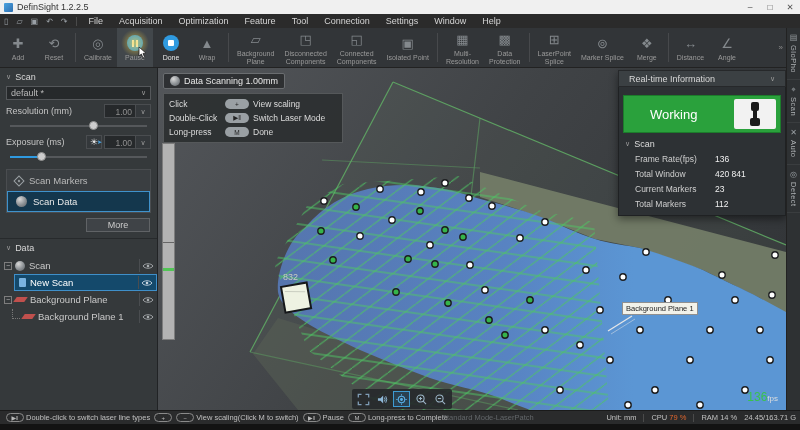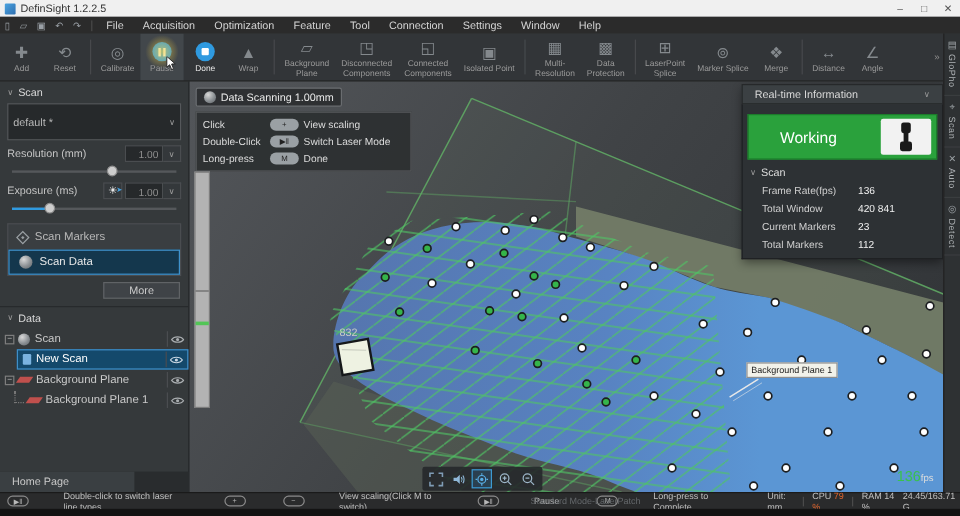--- a/index.html
+++ b/index.html
@@ -35,21 +35,21 @@
   .done-square { width:6px; height:6px; background:#fff; border-radius:1px; }
   .glow { position:absolute; width:28px; height:28px; left:50%; top:50%; transform:translate(-50%,-50%);
     background:radial-gradient(circle, rgba(235,205,70,.7) 0%, rgba(235,205,70,0) 70%); }
   .cursor-arrow { position:absolute; right:-4px; bottom:-6px; }
   .overflow-chevron { margin-left:auto; align-self:center; color:#8a8a8a; font-size:8px; padding-right:3px; }
   
   #leftpanel { position:absolute; top:68px; left:0; width:158px; height:342px; background:#35393b;
     border-right:1px solid #212325; color:#c9c9c9; font-size:9px; }
   .sec-hdr { display:flex; align-items:center; gap:4px; padding:4px 6px 2px 6px; color:#d8d8d8; }
   .chev { font-size:7px; color:#9a9a9a; }
-  .combo { margin:2px 6px; height:31px; background:#26292b; border:1px solid #55585b; display:flex; align-items:center;
+  .combo { margin:2px 6px; height:14px; background:#26292b; border:1px solid #55585b; display:flex; align-items:center;
     padding:0 4px; color:#b9b9b9; }
   .combo .chev { margin-left:auto; }
   .param-row { display:flex; align-items:center; margin:4px 6px 0 6px; }
   .param-label { color:#c4c4c4; }
   .spacer { flex:1; }
   .val-box { width:32px; height:14px; background:#26292b; border:1px solid #4a4d50; color:#8f8f8f;
     text-align:right; padding:2px 3px 0 0; font-size:8.5px; }
   .chev-box { width:15px; height:14px; background:#34383b; border:1px solid #4a4d50; border-left:none;
     text-align:center; line-height:13px; }
   .icon-box { width:16px; height:14px; background:#34383b; border:1px solid #4a4d50; margin-right:2px;
@@ -129,21 +129,21 @@
   .stat-row { display:flex; height:15px; align-items:center; padding-left:12px; font-size:8.5px; }
   .stat-label { width:80px; color:#cfcfcf; }
   .stat-value { color:#f0f0f0; }
   
   #righttabs { position:absolute; top:28px; right:0; width:14px; height:382px; background:#2e3133; border-left:1px solid #222; }
   .rtab { display:flex; flex-direction:column; align-items:center; padding:5px 0 6px 0; border-bottom:1px solid #3a3d3f; }
   .rtab .ricon { font-size:8px; color:#9aa0a4; height:10px; line-height:10px; }
   .rtab .rlabel { writing-mode:vertical-rl; text-orientation:mixed; font-size:7.5px; color:#aeb2b5; letter-spacing:.5px; margin-top:2px; }
   
   #statusbar { position:absolute; top:410px; left:0; width:800px; height:14px; background:#2a2b2c;
-    border-top:1px solid #1a1a1a; display:flex; align-items:center; font-size:7.5px; color:#c0c0c0; padding:0 4px;gap:27px; }
+    border-top:1px solid #1a1a1a; display:flex; align-items:center; font-size:7.5px; color:#c0c0c0; padding:0 4px; }
   #statusbar .pill { min-width:18px; height:9px; font-size:6px; background:transparent; border:1px solid #8a8a8a;
     color:#b9b9b9; margin:0 2px; }
   .sb-text { margin-right:2px; }
   #sb-mode { position:absolute; left:442px; color:#63676a; }
   #sb-right { margin-left:auto; display:flex; align-items:center; gap:7px; }
   .sb-sep { width:1px; height:8px; background:#4a4a4a; }
   .cpu-val { color:#e0662e; }
   #bottomstrip { position:absolute; top:424px; left:0; width:800px; height:6px; background:#131313; }
   svg text { font-family:"Liberation Sans", sans-serif; }
 </style>
@@ -364,23 +364,20 @@
         <span class="tree-guide"></span>
         <span class="t-icon plane-icon"></span>
         <span>Background Plane 1</span>
         <span class="eye-btn">
           <svg width="12" height="8" viewBox="0 0 12 8">
               <path d="M1,4 C3,1 9,1 11,4 C9,7 3,7 1,4 Z" fill="none" stroke="#a9adb0" stroke-width="0.9"></path>
               <circle cx="6" cy="4" r="1.3" fill="#a9adb0"></circle>
             </svg>
         </span>
       </div>
-    </div>
-    <div id="home-tab-strip">
-      <div id="home-tab">Home Page</div>
     </div>
   </div>
 
   <div id="viewport">
     <svg id="scene" width="628" height="342" viewBox="0 0 628 342">
       <defs>
         <linearGradient id="bluegrad" x1="0" y1="0" x2="1" y2="0">
           <stop offset="0" stop-color="#5575ae"></stop>
           <stop offset="0.45" stop-color="#5883c2"></stop>
           <stop offset="0.7" stop-color="#5b96d4"></stop>

